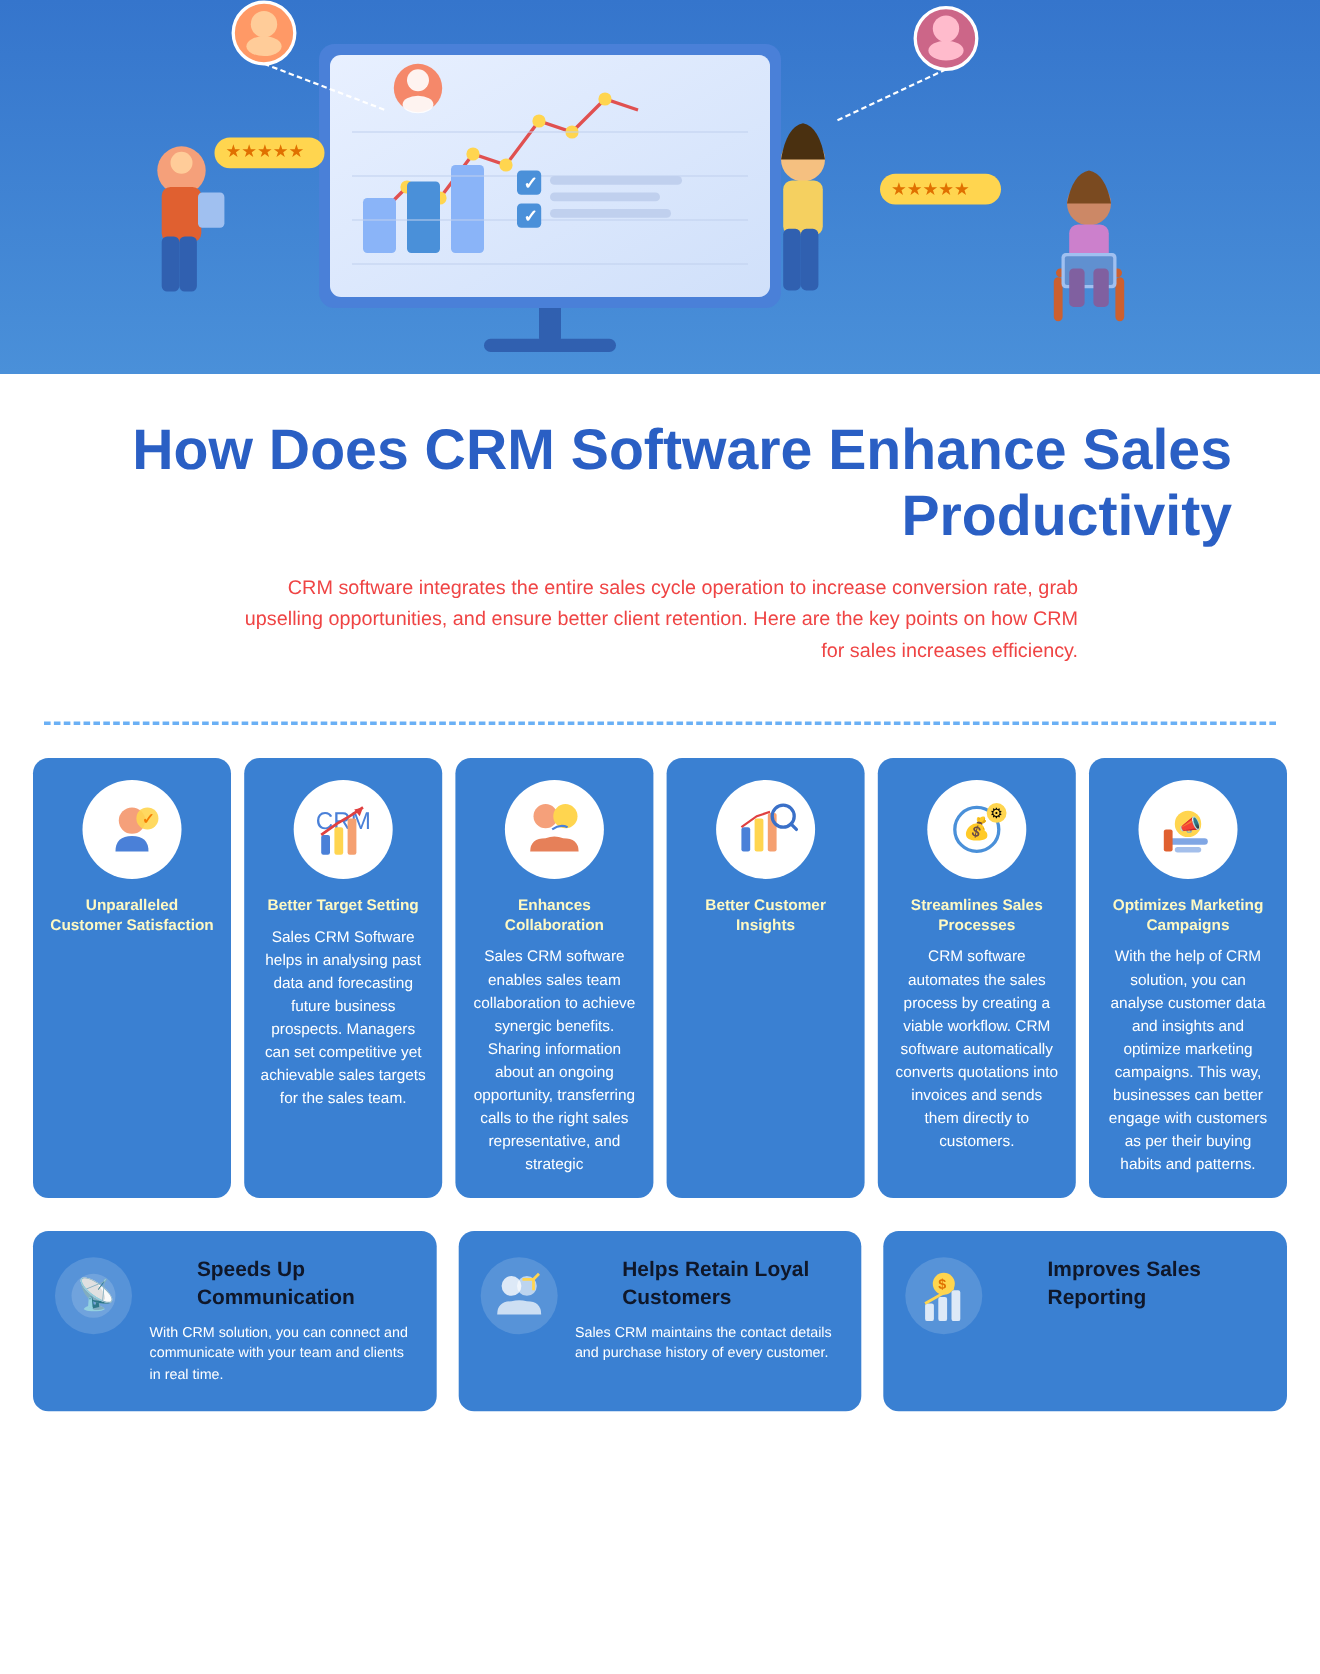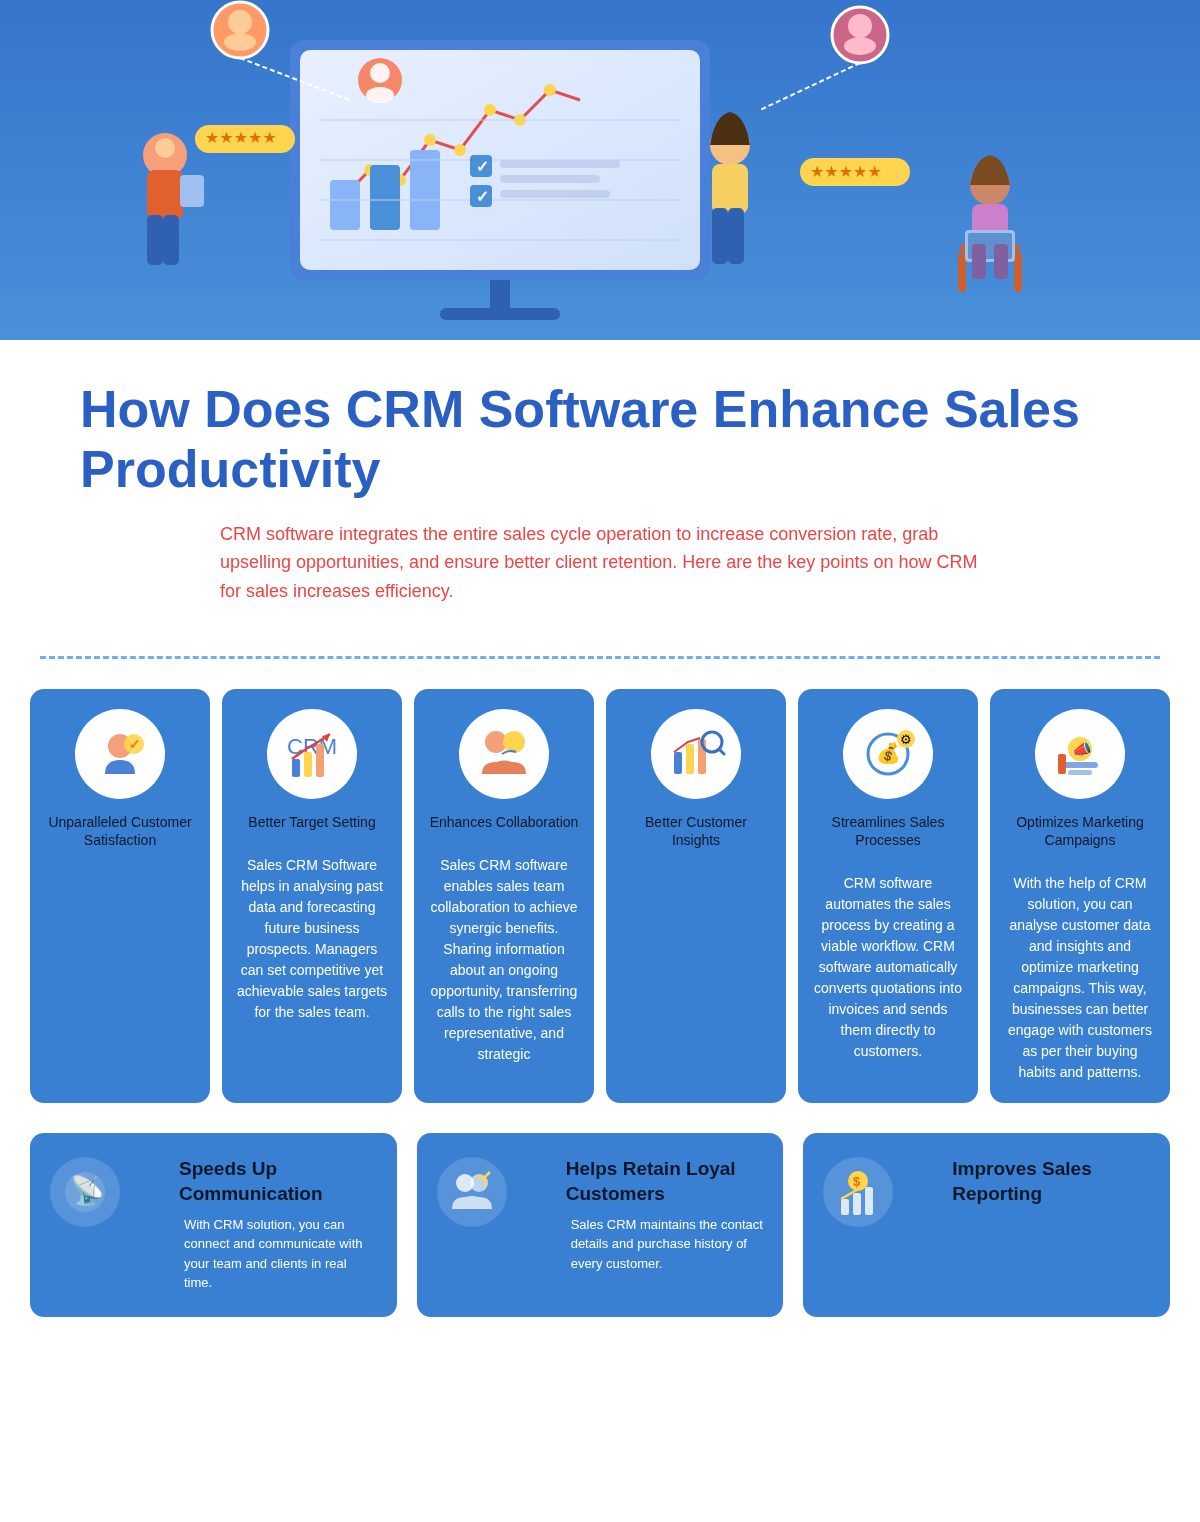--- a/index.html
+++ b/index.html
@@ -17,21 +17,21 @@
       height: 340px;
       position: relative;
       overflow: hidden;
       display: flex;
       align-items: flex-end;
       justify-content: center;
     }
 
     
     .title-section {
-      text-align: left;
+      text-align: right;
       padding: 40px 80px 20px;
       background: #fff;
     }
     .main-title {
       font-size: 52px;
       font-weight: 900;
       color: #2a5fc4;
       line-height: 1.15;
       margin-bottom: 20px;
     }
@@ -93,23 +93,23 @@
       background: #fff;
       display: flex;
       align-items: center;
       justify-content: center;
       margin-bottom: 14px;
       font-size: 38px;
       flex-shrink: 0;
     }
     .card-title {
       font-size: 14px;
-      font-weight: 400;
-      color: #0f172a;
-      margin-bottom: 24px;
+      font-weight: 700;
+      color: #fef9c3;
+      margin-bottom: 10px;
       line-height: 1.3;
     }
     .card-text {
       font-size: 14px;
       color: #fff;
       line-height: 1.5;
       text-align: center;
     }
 
     
@@ -148,21 +148,20 @@
       font-weight: 800;
       color: #0f172a;
       margin-bottom: 8px;
       line-height: 1.3;
       margin-left: 43px;
     }
     .bottom-card-text {
       font-size: 13px;
       color: #fff;
       line-height: 1.5;
-      margin-left: 48px;
     }
   </style>
 </head>
 <body>
 
 <div class="hero-section">
   <svg width="1200" height="340" viewBox="0 0 1200 340" xmlns="http://www.w3.org/2000/svg">
 
     <defs>
       <linearGradient id="heroBg" x1="0" y1="0" x2="0" y2="1">

